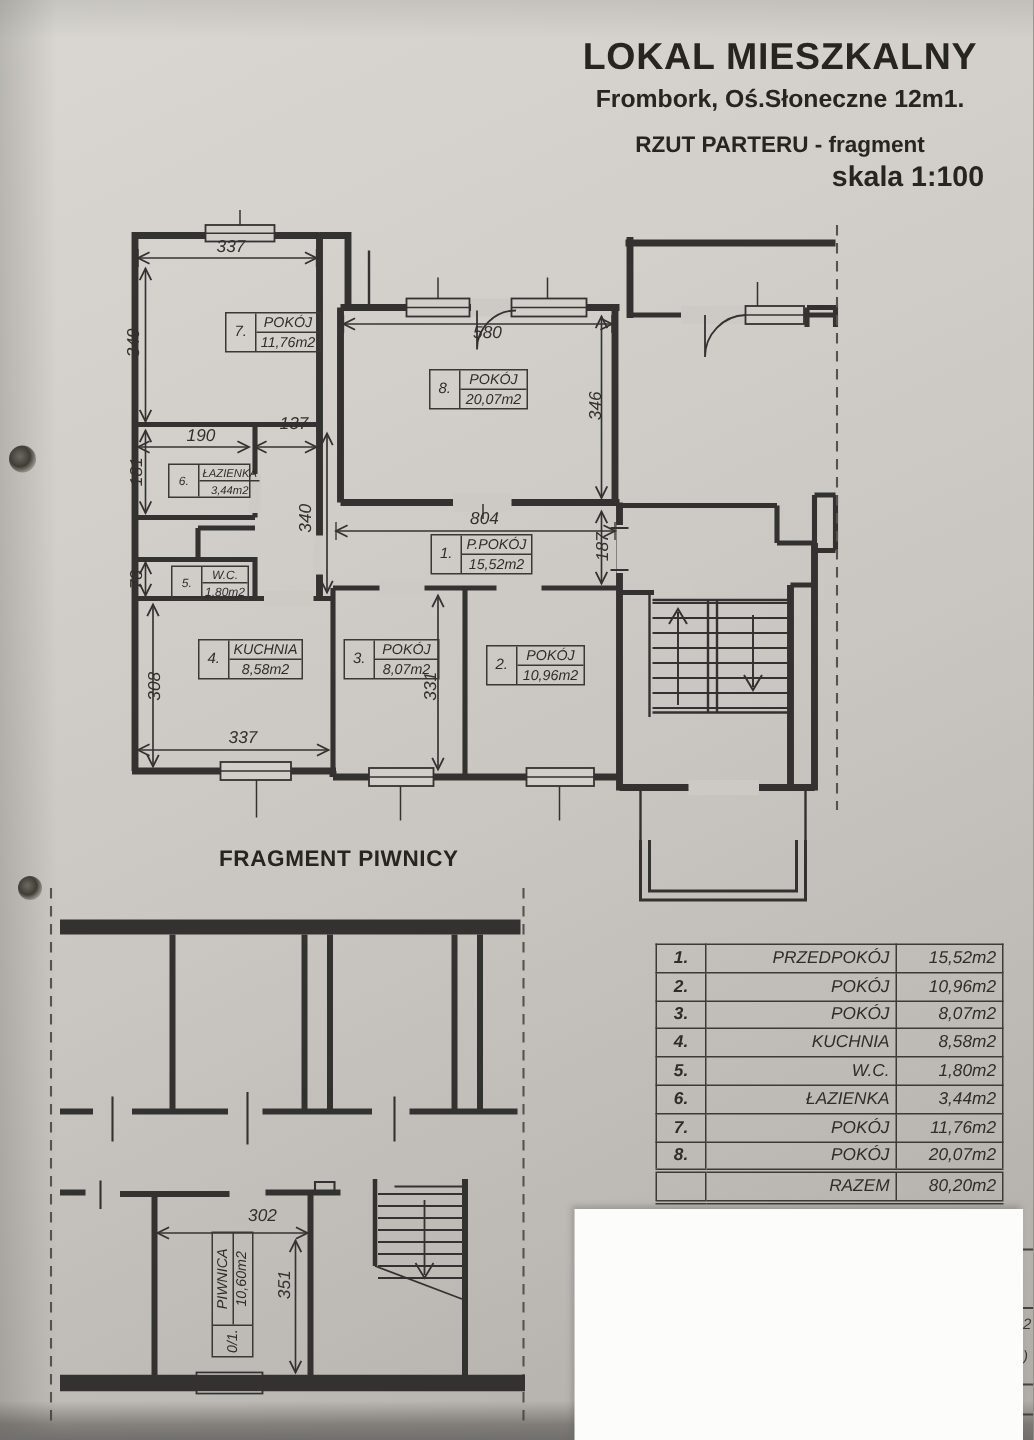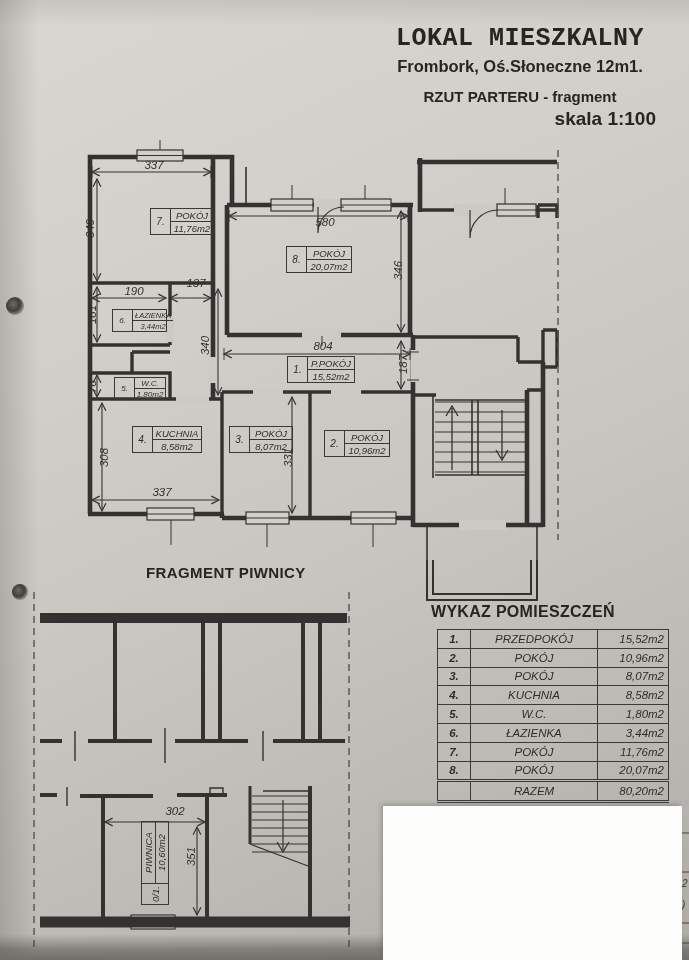--- a/index.html
+++ b/index.html
@@ -9,21 +9,21 @@
     font-family:"Liberation Sans",sans-serif;color:#2e2c29;
   }
   .sheet::before{content:"";position:absolute;inset:0;z-index:1;pointer-events:none;
     background:linear-gradient(to right,rgba(72,70,66,.22),rgba(0,0,0,0) 38px),
                linear-gradient(to bottom,rgba(90,88,84,.14),rgba(0,0,0,0) 26px);}
   .bottom-shadow{position:absolute;left:0;right:0;bottom:0;height:26px;z-index:4;pointer-events:none;
     background:linear-gradient(to bottom,rgba(0,0,0,0),rgba(62,60,56,.45) 60%,#716f6b 100%);}
   svg.lines{position:absolute;left:0;top:0;z-index:2;}
   
   .hdr{position:absolute;left:368px;top:24px;width:304px;z-index:3;text-align:center;color:#27251f;}
-  .hdr .t1{font-size:25px;font-weight:bold;letter-spacing:.5px;font-family:Liberation Mono, monospace;}
+  .hdr .t1{font-size:25px;font-weight:bold;letter-spacing:.5px;}
   .hdr .t2{font-size:16.5px;font-weight:bold;margin-top:4px;}
   .hdr .t3{font-size:15px;font-weight:bold;margin-top:12px;}
   .hdr .t4{font-size:19px;font-weight:bold;margin-top:3px;text-align:right;padding-right:16px;}
   .sec-title{position:absolute;z-index:3;font-weight:bold;color:#27251f;}
   
   .rl{position:absolute;z-index:3;display:flex;border:1.3px solid #3a3833;box-sizing:border-box;
       font-style:italic;color:#2f2d29;background:rgba(0,0,0,0);}
   .rl .n{border-right:1.3px solid #3a3833;display:flex;align-items:center;justify-content:center;padding:0 2px;min-width:15px;}
   .rl .m{flex:1;display:flex;flex-direction:column;}
   .rl .m .nm{border-bottom:1.2px solid #3a3833;text-align:center;padding:0 2px;flex:1;display:flex;align-items:center;justify-content:center;}
@@ -34,21 +34,21 @@
        width:40px;text-align:center;height:13px;line-height:13px;}
   .dimv{transform:rotate(-90deg);transform-origin:center;}
   
   .rl-rot{transform:rotate(-90deg);transform-origin:center;}
   
   .tblwrap{position:absolute;left:437px;top:629px;z-index:3;}
   table.rooms{border-collapse:collapse;background:rgba(0,0,0,0);}
   table.rooms td{border:1.4px solid #3c3a36;font-style:italic;font-size:11.5px;color:#2f2d29;
        height:17.8px;padding:0 4px;}
   td.c-no{width:24px;text-align:center;font-weight:bold;}
-  td.c-name{width:118px;text-align:center;padding-left:8px;}
+  td.c-name{width:118px;text-align:right;padding-left:8px;}
   td.c-area{width:62px;text-align:right;padding-right:7px;}
   tr.razem td{border-top:3px double #3c3a36;border-bottom:3px double #3c3a36;}
   
   .hole{position:absolute;z-index:5;border-radius:50%;
     background:radial-gradient(circle at 40% 40%, #6e6a63 0%, #403d38 45%, #8f8c86 70%, #b5b2ad 100%);}
   
   .sticker{position:absolute;left:383px;top:806px;width:299px;height:154px;z-index:6;
     background:#fcfcfb;box-shadow:-2px -2px 4px rgba(90,88,84,.35);}
   .frag{position:absolute;z-index:5;font-size:10px;font-style:italic;color:#3a3833;}
 </style>
@@ -207,21 +207,20 @@
   </svg>
 
   <div class="hdr">
     <div class="t1">LOKAL MIESZKALNY</div>
     <div class="t2">Frombork, Oś.Słoneczne 12m1.</div>
     <div class="t3">RZUT PARTERU - fragment</div>
     <div class="t4">skala 1:100</div>
   </div>
 
   <div class="sec-title" style="left:146px;top:564px;font-size:15px;letter-spacing:.4px;">FRAGMENT PIWNICY</div>
-  <div class="sec-title" style="left:431px;top:603px;font-size:16px;letter-spacing:.3px;">WYKAZ POMIESZCZEŃ</div>
 
   <div class="rl fs9" style="left:150px;top:208px;width:64px;height:27px;">
     <span class="n fs10">7.</span>
     <span class="m">
         <span class="nm">POKÓJ</span>
       <span class="ar">11,76m2</span>
       </span>
   </div>
   <div class="rl fs9" style="left:286px;top:246px;width:66px;height:27px;">
     <span class="n fs10">8.</span>

